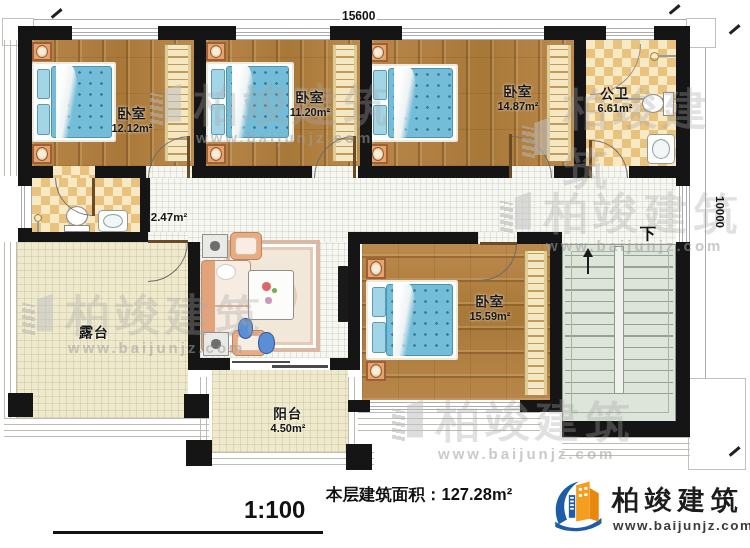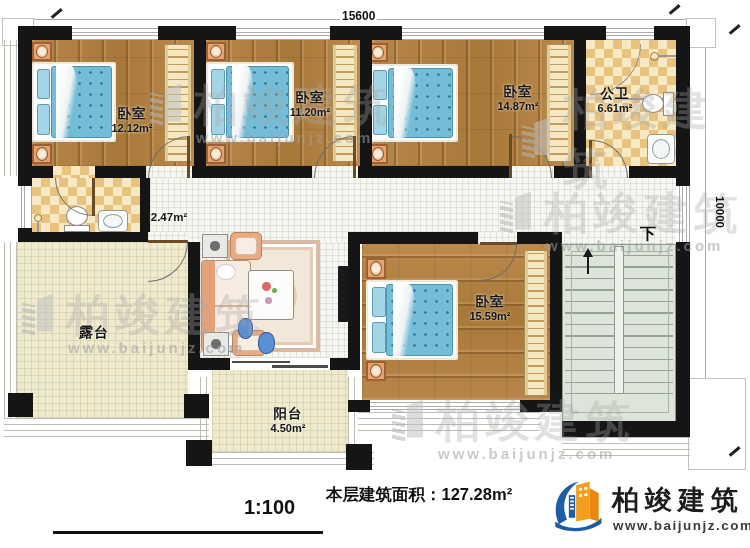--- a/index.html
+++ b/index.html
@@ -117,21 +117,21 @@
   .wm .url{font-size:15px;font-weight:bold;letter-spacing:3px;color:rgba(158,158,158,.55);margin-top:-6px;margin-left:48px;}
   .wm-glyph{position:relative;width:38px;height:48px;opacity:.55;}
   .wm-glyph::before{content:"";position:absolute;left:2px;bottom:6px;width:13px;height:30px;
     background:repeating-linear-gradient(0deg,#b5b5b5 0 4px,transparent 4px 7px);transform:skewY(14deg);}
   .wm-glyph::after{content:"";position:absolute;right:5px;bottom:8px;width:16px;height:38px;background:#c2c2c2;
     clip-path:polygon(0 16%,100% 0,100% 100%,0 100%);}
   
   #titleblock{position:absolute;left:0;top:470px;width:750px;height:78px;background:#fff;z-index:50;}
   .plan-title{position:absolute;left:52px;top:14px;font-size:37px;font-weight:bold;letter-spacing:3px;color:#111;}
   .title-underline{position:absolute;left:53px;top:61px;width:270px;height:3px;background:#111;}
-  .plan-scale{position:absolute;left:244px;top:26px;font-size:20px;font-weight:bold;color:#111;}
+  .plan-scale{position:absolute;left:244px;top:26px;font-size:24px;font-weight:bold;color:#111;}
   .info1{position:absolute;left:326px;top:14px;font-size:16.5px;font-weight:bold;color:#111;}
   .info2{position:absolute;left:326px;top:46px;font-size:16.5px;font-weight:bold;color:#111;}
   .brand-name{position:absolute;left:612px;top:12px;font-size:27px;font-weight:bold;letter-spacing:6px;color:#1c1c1c;}
   .brand-url{position:absolute;left:613px;top:48px;font-size:13.5px;font-weight:bold;letter-spacing:1.5px;color:#3c3c3c;}
   .brand-logo{position:absolute;left:548px;top:6px;}
 </style>
 </head>
 <body>
 
 <div id="stage">

